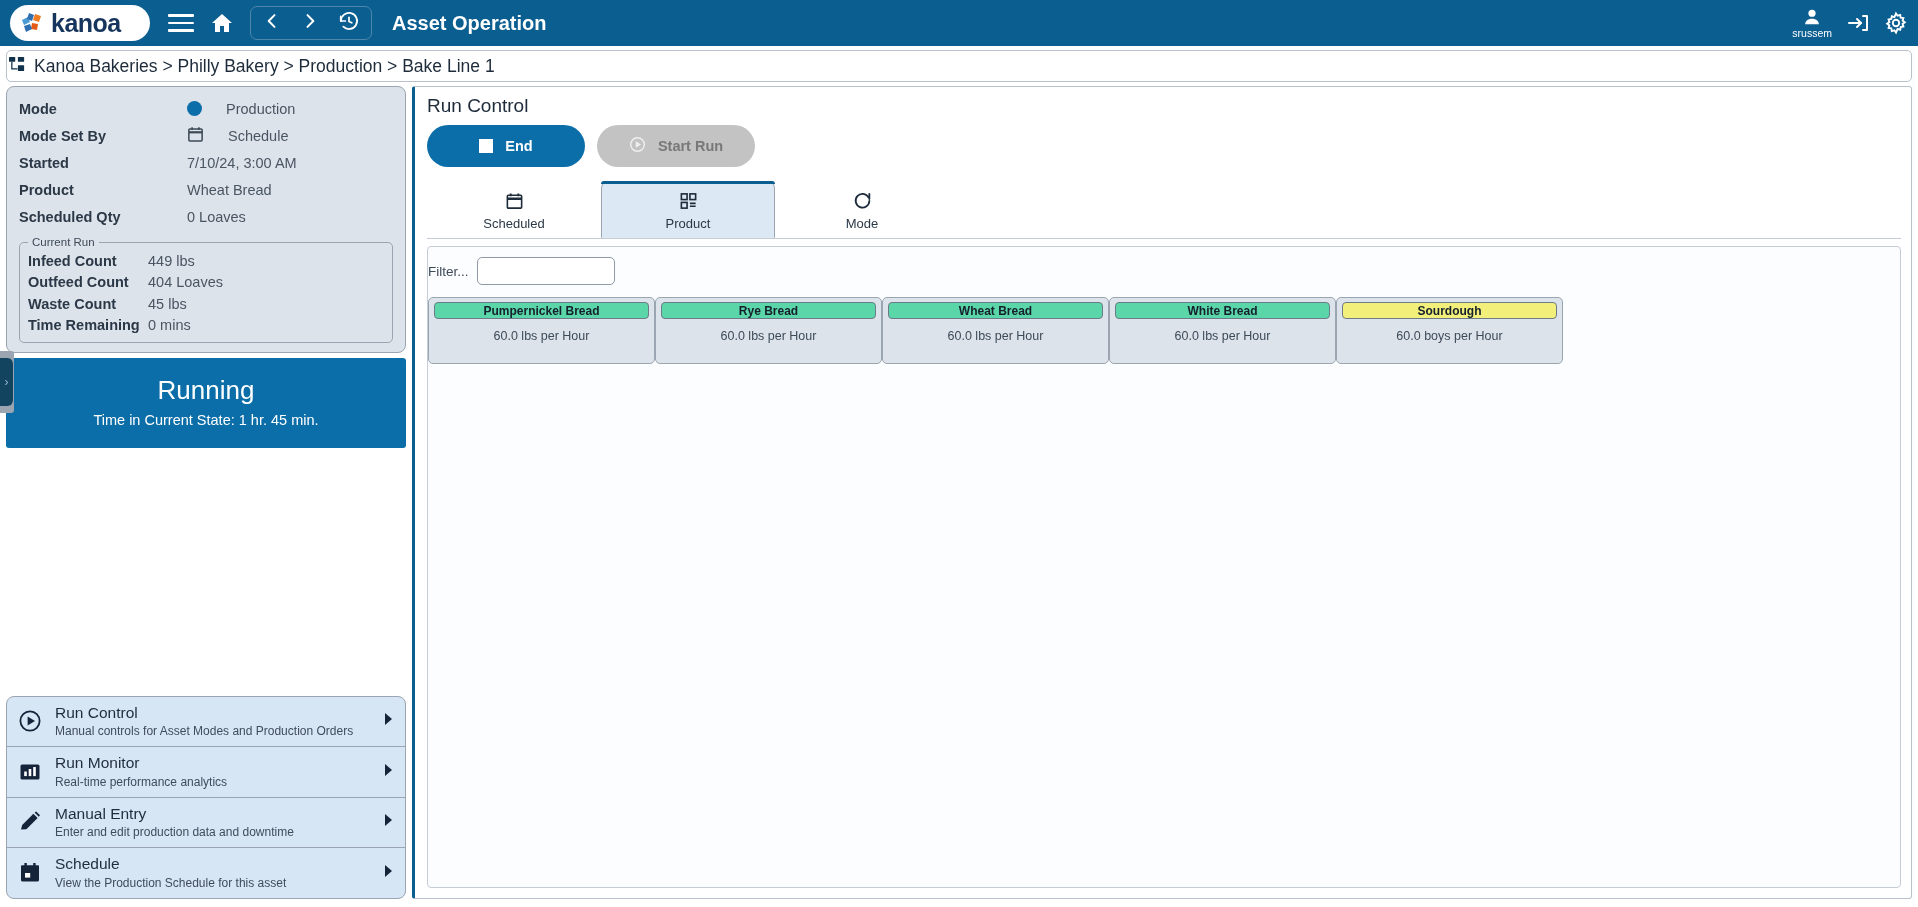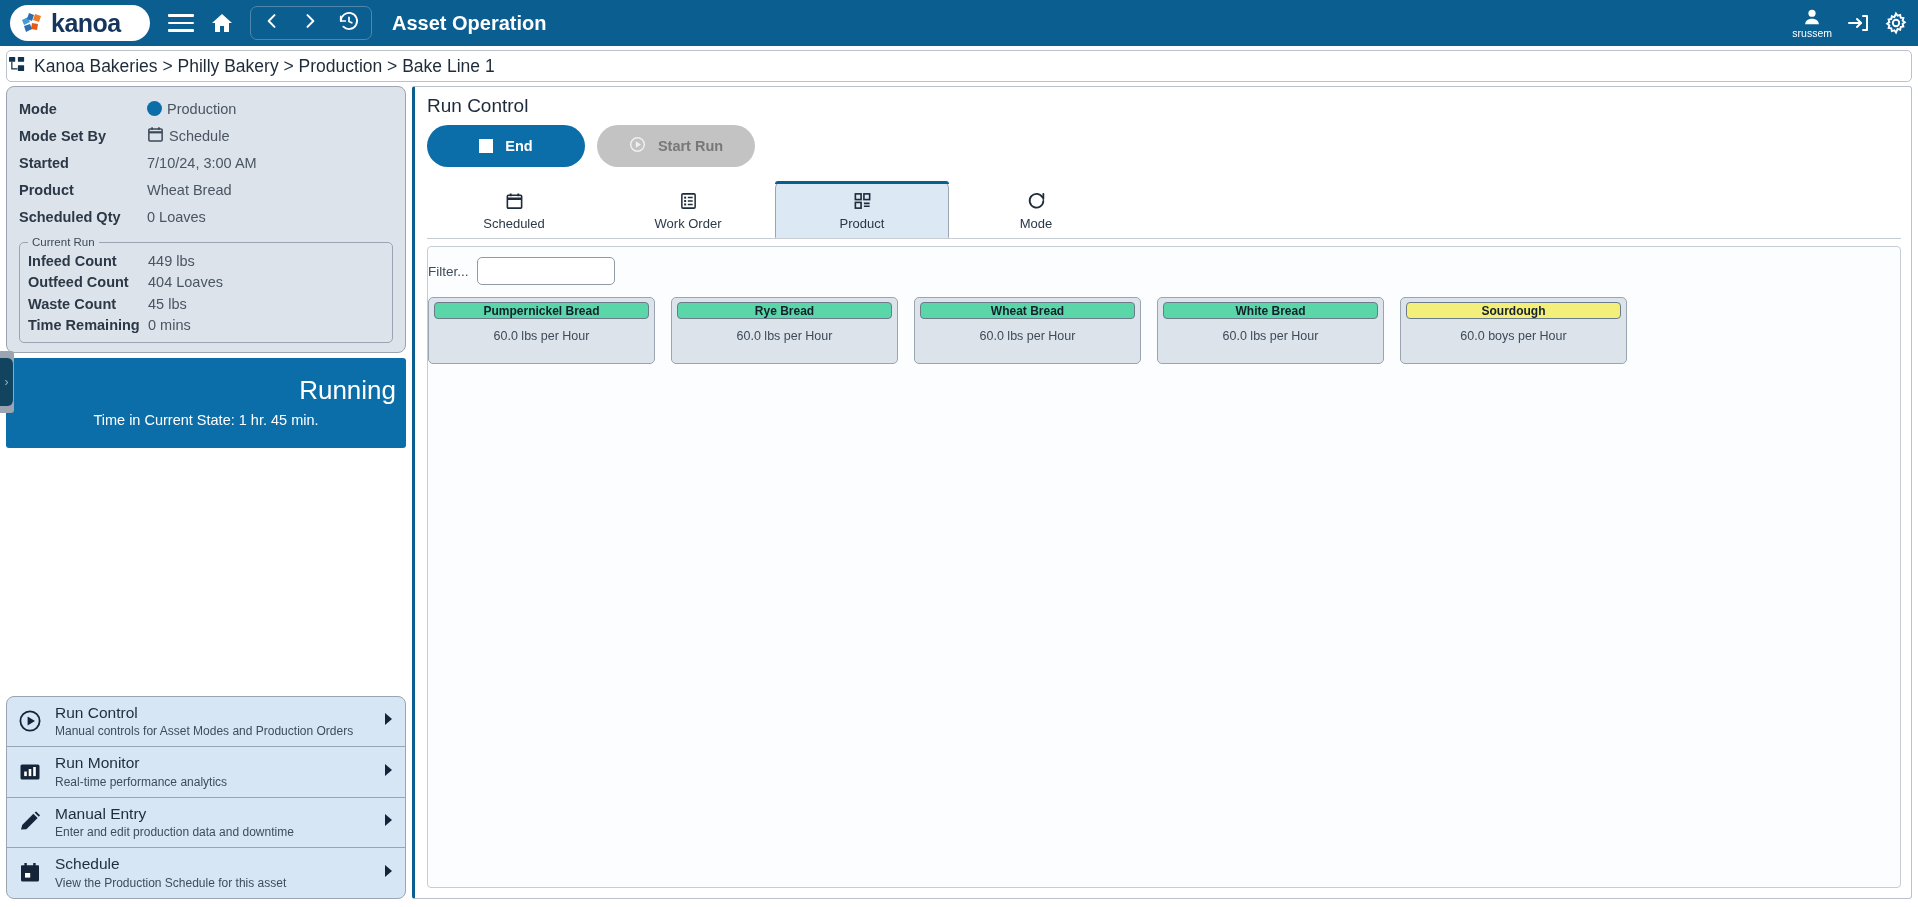--- a/index.html
+++ b/index.html
@@ -106,21 +106,21 @@
   .info-row {
     display: flex; align-items: center;
     height: 27px;
   }
   .info-label {
     width: 128px; flex: none;
     font-size: 14.5px; font-weight: bold; color: #2b3847;
   }
   .info-value {
     font-size: 14.5px; color: #4a5563;
-    display: flex; align-items: center; gap: 5px;
+    display: flex; align-items: center; gap: 24px; margin-left: 40px;
   }
   .dot-blue {
     width: 15px; height: 15px; border-radius: 50%;
     background: #0b6ea8; display: inline-block;
   }
   .fieldset {
     border: 1px solid #9aa5b1;
     border-radius: 5px;
     margin-top: 6px;
     padding: 2px 8px 6px 8px;
@@ -136,21 +136,21 @@
   }
   .fs-value { font-size: 14.5px; color: #4a5563; }
 
   .state-card {
     background: #0b6ea8;
     border-radius: 3px;
     color: #fff;
     padding: 18px 10px 20px 10px;
     text-align: center;
   }
-  .state-title { font-size: 26px; font-weight: normal; line-height: 1.15; text-align: right; }
+  .state-title { font-size: 26px; font-weight: normal; line-height: 1.15; }
   .state-sub { font-size: 14.5px; margin-top: 6px; }
 
   .spacer { flex: 1 1 auto; }
 
   .menu-card {
     border: 1px solid #9aa5b1;
     border-radius: 8px;
     overflow: hidden;
     background: #d6e6f5;
   }
@@ -253,21 +253,21 @@
   .filter-label { font-size: 13.5px; color: #3d4a58; }
   .filter-input {
     width: 138px; height: 28px;
     border: 1px solid #8f9aa6;
     border-radius: 5px;
     background: #fff;
     font-family: "Liberation Sans", sans-serif;
     font-size: 13px;
     padding: 0 6px;
   }
-  .prod-grid { display: flex; flex-wrap: wrap; gap: 16px; }
+  .prod-grid { display: flex; flex-wrap: wrap; gap: 0; }
   .prod-card {
     width: 227px; height: 67px;
     background: #dde3ea;
     border: 1px solid #9aa5b1;
     border-radius: 5px;
     padding: 4px 5px;
     cursor: pointer;
   }
   .prod-head {
     height: 17px;
@@ -547,34 +547,20 @@
           <svg width="19" height="20" viewBox="0 0 20 20" fill="none" stroke="#1d2b3a" stroke-width="1.7">
             <rect x="2.5" y="4" width="15" height="13.5" rx="1"></rect>
             <line x1="2.5" y1="7.6" x2="17.5" y2="7.6" stroke-width="2.6"></line>
             <line x1="6" y1="2" x2="6" y2="5" stroke-width="2"></line>
             <line x1="14" y1="2" x2="14" y2="5" stroke-width="2"></line>
           </svg>
         </span>
         <span>Scheduled</span>
       </div>
 
-      <div class="tab">
-        <span class="tab-ico">
-          <svg width="19" height="20" viewBox="0 0 20 20" fill="none" stroke="#1d2b3a" stroke-width="1.6">
-            <rect x="3" y="2.5" width="14" height="15" rx="1.2"></rect>
-            <rect x="5.4" y="5.4" width="2.1" height="2.1" fill="#1d2b3a" stroke="none"></rect>
-            <rect x="5.4" y="9" width="2.1" height="2.1" fill="#1d2b3a" stroke="none"></rect>
-            <rect x="5.4" y="12.6" width="2.1" height="2.1" fill="#1d2b3a" stroke="none"></rect>
-            <line x1="9.3" y1="6.4" x2="14.4" y2="6.4"></line>
-            <line x1="9.3" y1="10" x2="14.4" y2="10"></line>
-            <line x1="9.3" y1="13.6" x2="14.4" y2="13.6"></line>
-          </svg>
-        </span>
-        <span>Work Order</span>
-      </div>
 
       <div class="tab active">
         <span class="tab-ico">
           <svg width="19" height="20" viewBox="0 0 20 20" fill="none" stroke="#1d2b3a" stroke-width="1.7">
             <rect x="2.5" y="2.5" width="6" height="6"></rect>
             <rect x="11.5" y="2.5" width="6" height="6"></rect>
             <rect x="2.5" y="11.5" width="6" height="6"></rect>
             <line x1="11.5" y1="12.5" x2="17.5" y2="12.5"></line>
             <line x1="11.5" y1="15.5" x2="17.5" y2="15.5"></line>
           </svg>

